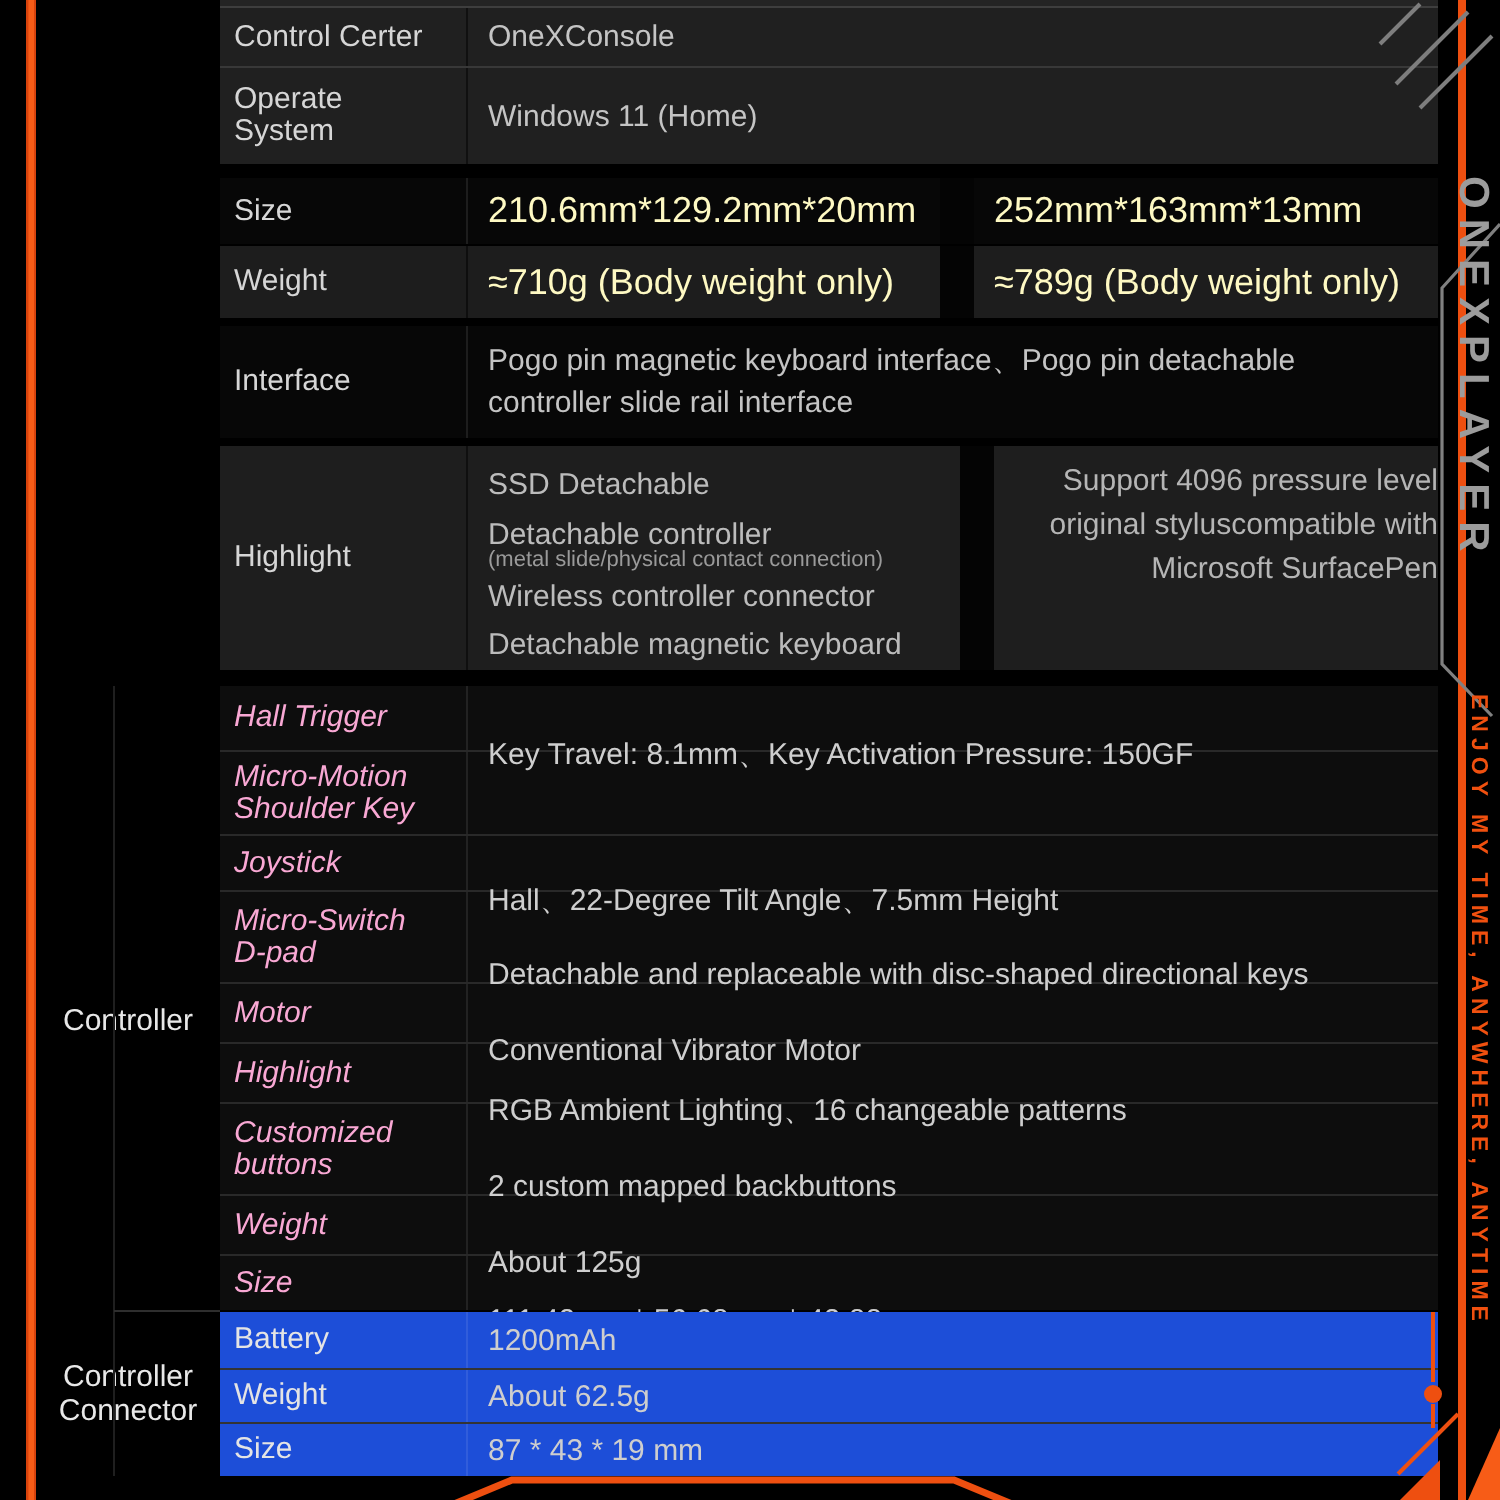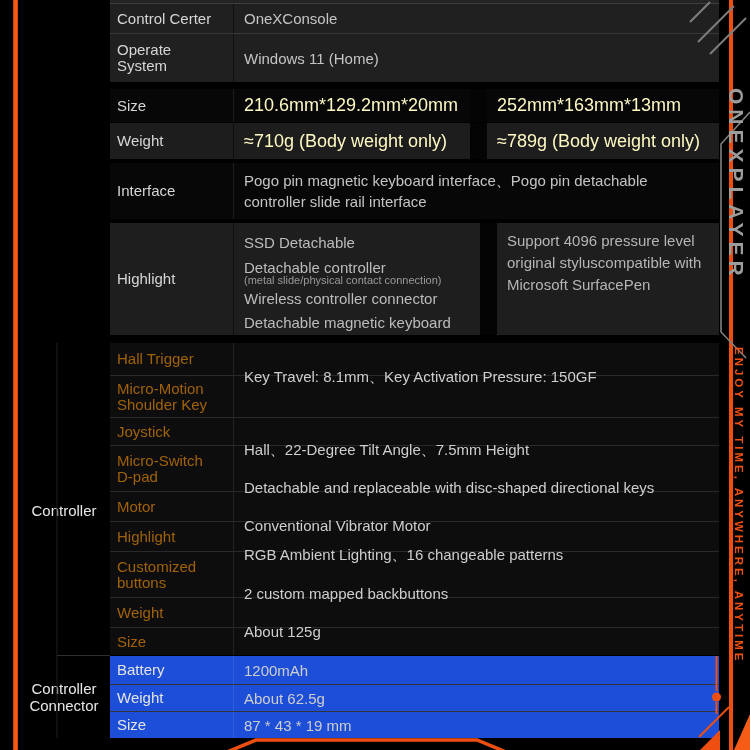--- a/index.html
+++ b/index.html
@@ -10,31 +10,31 @@
   .section{position:absolute;left:110px;width:609px;}
   .row{display:flex;align-items:center;box-sizing:border-box;}
   .lbl{flex:0 0 124px;width:124px;padding-left:7px;box-sizing:border-box;
        font-size:15px;line-height:16px;color:#d6d6d6;}
   .lbl span{display:inline-block;}
   .val{flex:1;padding-left:10px;font-size:15px;color:#c4c4c4;}
   .cols{flex:1;display:flex;align-self:stretch;}
   .cell{display:flex;align-items:center;padding-left:10px;box-sizing:border-box;font-size:18px;color:#fef9c3;}
   .cellL{width:236px;}
   .gutter{width:17px;background:#040404;}
-  .cellR{flex:1;}
+  .cellR{flex:1;text-align:right;}
   .light{background:#202020;}
   .dark{background:#070707;}
   .light .lbl{border-right:1px solid rgba(0,0,0,0.5);align-self:stretch;display:flex;align-items:center;}
   .dark .lbl, .ctrl .lbl{border-right:1px solid rgba(255,255,255,0.09);align-self:stretch;display:flex;align-items:center;}
   .sliver{height:3px;background:#242424;border-bottom:1px solid #3e3e3e;}
   .gap{background:transparent;}
 
   .ctrl{background:#0d0d0d;}
   .ctrl + .ctrl{border-top:1px solid #292929;}
-  .ctrl .lbl{color:#a16207;}
+  .ctrl .lbl{color:#f9a8d4;font-style:italic;}
   .ctrl .val{color:#cecece;margin-top:37px;}
   .conn{background:#1d4ed8;}
   .conn + .conn{border-top:1px solid #343434;}
   .conn .lbl{color:#e4e4e4;border-right:1px solid rgba(255,255,255,0.09);align-self:stretch;display:flex;align-items:center;}
   .conn .val{color:#cecece;}
 
   
   .hl-lines{padding:8px 0 0 10px;font-size:15px;color:#bcbcbc;line-height:24px;}
   .hl-lines .note{font-size:11px;line-height:13px;color:#9a9a9a;display:block;margin-top:-4px;}
   .hl-right{align-items:flex-start;padding-top:7px;font-size:15px;line-height:22px;color:#b5b5b5;}

